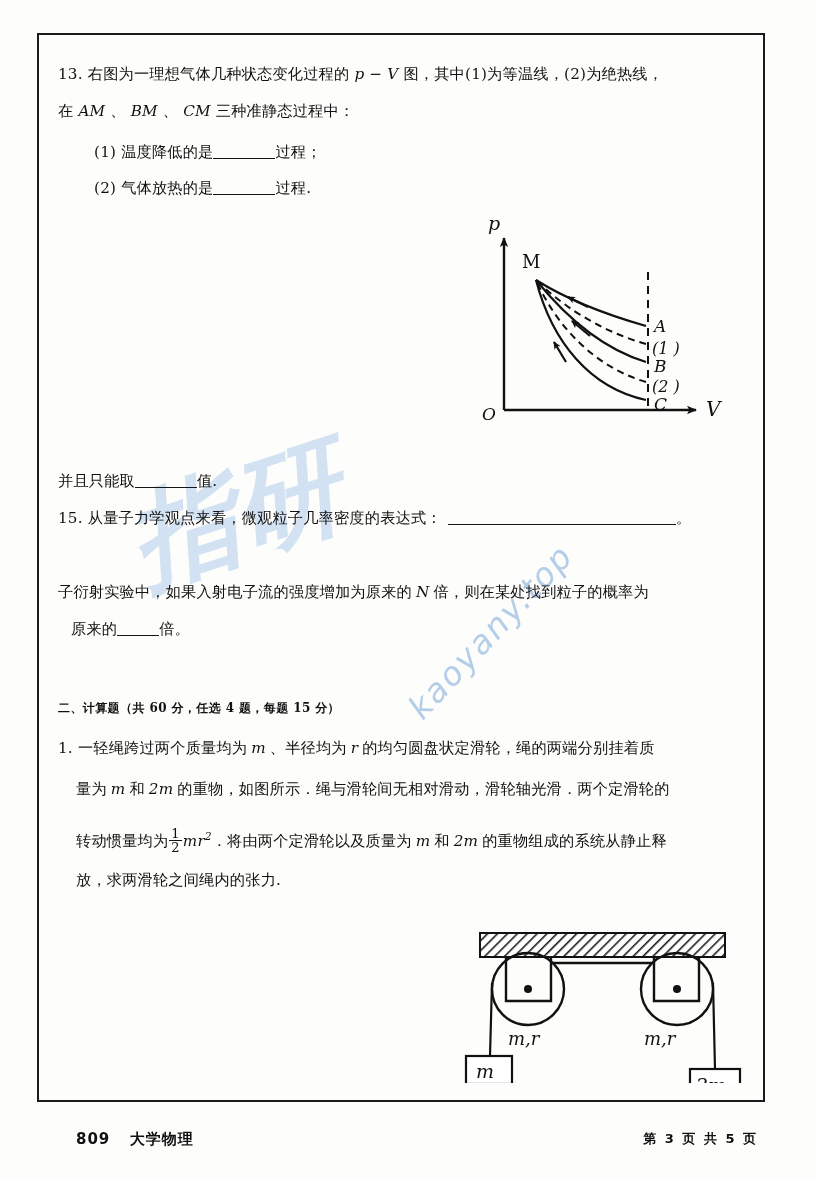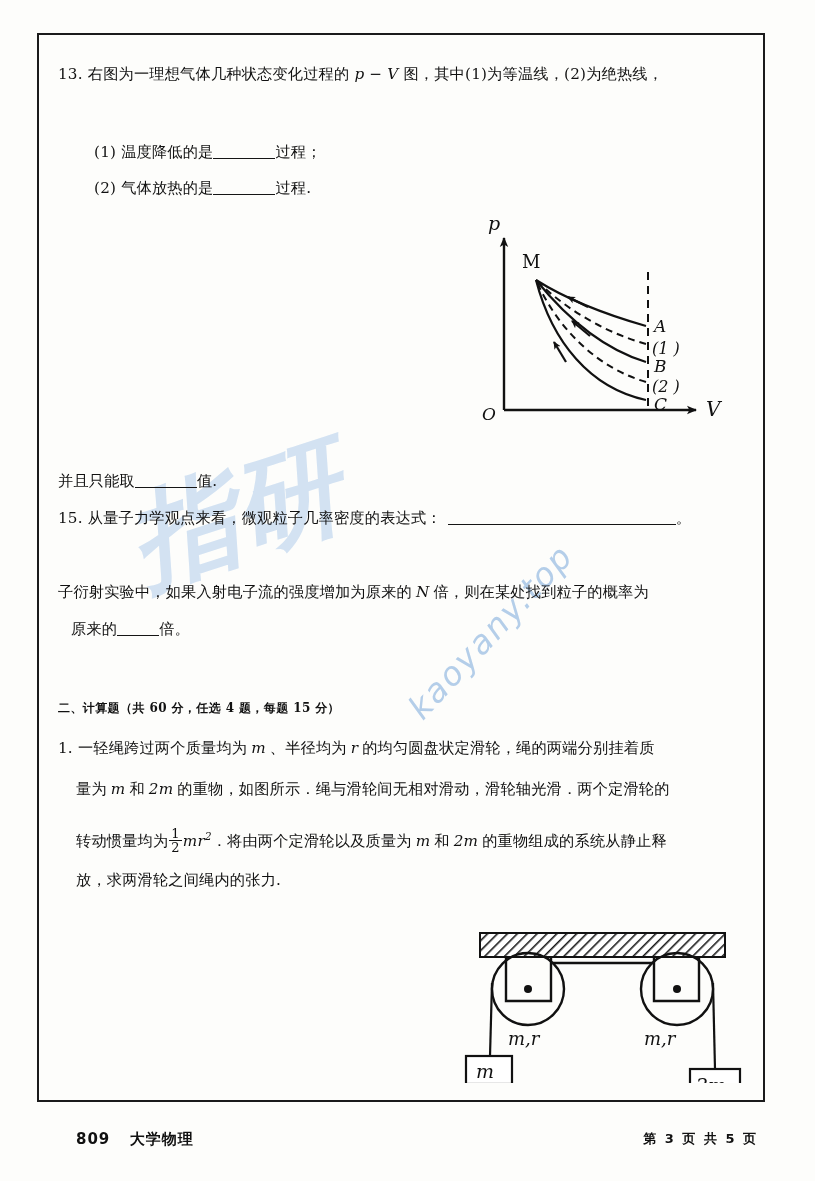--- a/index.html
+++ b/index.html
@@ -97,20 +97,23 @@
   <div class="wm wm-url" style="left:400px;top:700px;">kaoyany.top</div>
 
   <div class="frame"></div>
 
   <div class="content">
 
     <div class="line" style="left:0px;top:12px;">
       <span>13. 右图为一理想气体几种状态变化过程的</span><span class="it" style="margin:0 5px;">p − V</span><span>图，其中(1)为等温线，(2)为绝热线，</span>
     </div>
 
+    <div class="line" style="left:0px;top:49px;">
+      <span>在</span><span class="it" style="margin:0 5px;">AM</span><span>、</span><span class="it" style="margin:0 5px;">BM</span><span>、</span><span class="it" style="margin:0 5px;">CM</span><span>三种准静态过程中：</span>
+    </div>
 
     <div class="line" style="left:36px;top:90px;text-align:right;">
       <span>(1) 温度降低的是</span><span class="blank b-med"></span><span>过程；</span>
     </div>
 
     <div class="line" style="left:36px;top:126px;">
       <span>(2) 气体放热的是</span><span class="blank b-med"></span><span>过程.</span>
     </div>
 
     <div class="fig" style="left:420px;top:155px;">

